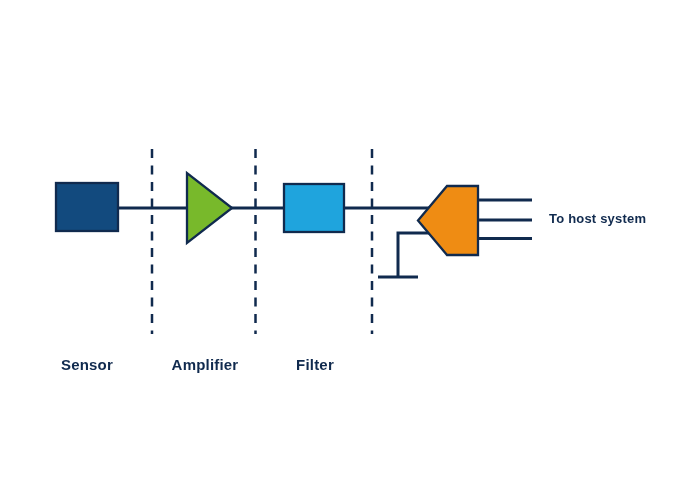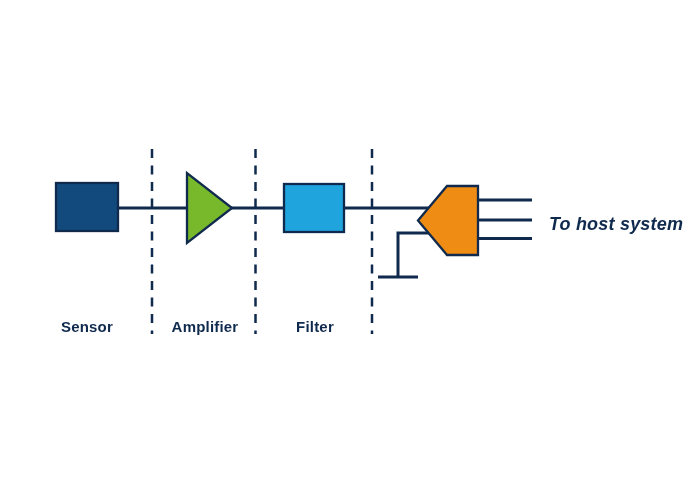--- a/index.html
+++ b/index.html
@@ -43,33 +43,33 @@
   .label {
     position: absolute;
     color: var(--navy);
     font-weight: bold;
     font-size: 15px;
     line-height: 15px;
     text-align: center;
     width: 100px;
     letter-spacing: 0.2px;
     white-space: nowrap;
+    margin-top: 38px;
   }
   .stage-label { top: 319px; }
   .output-label {
     position: absolute;
     left: 549px;
-    top: 217px;
+    top: 211px;
     color: var(--navy);
     font-weight: bold;
-    font-size: 18px;
+    font-size: 13px;
     line-height: 15px;
     letter-spacing: 0.2px;
     white-space: nowrap;
-    font-style: italic;
   }
 </style>
 </head>
 <body>
 
 <div class="canvas">
 
   <svg class="diagram-svg" width="700" height="495" viewBox="0 0 700 495">
 
     <line class="wire" x1="118" y1="208" x2="430" y2="208"></line>

